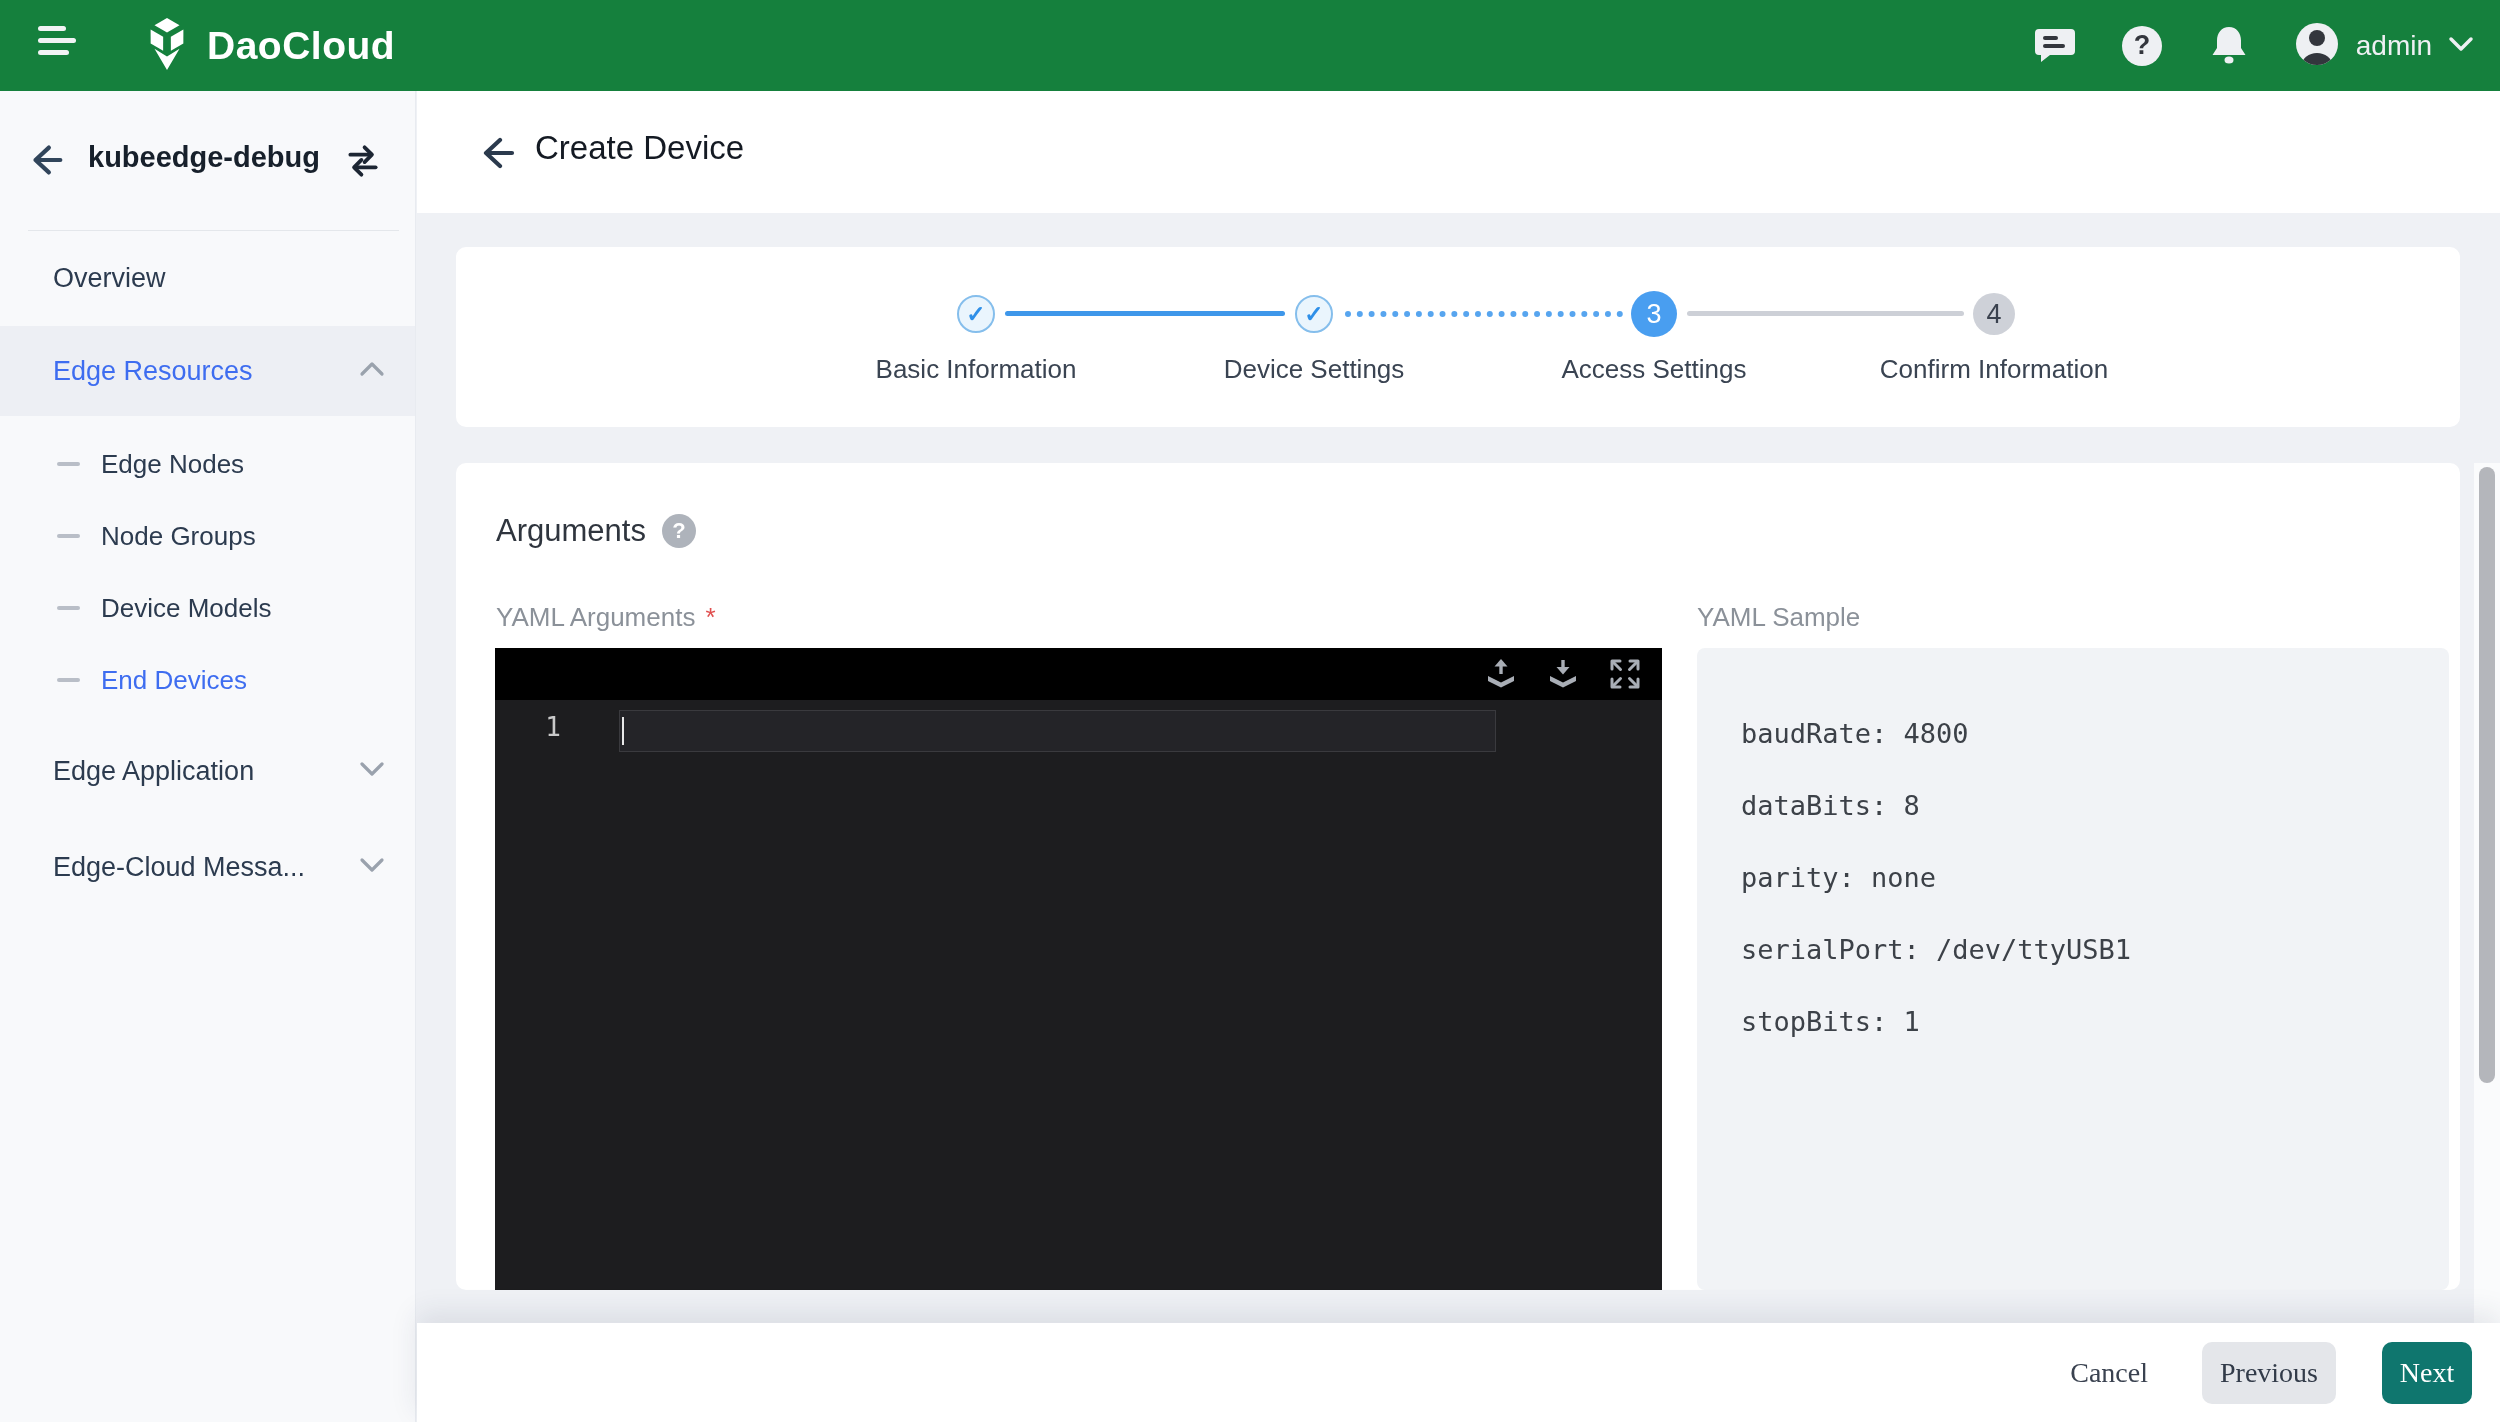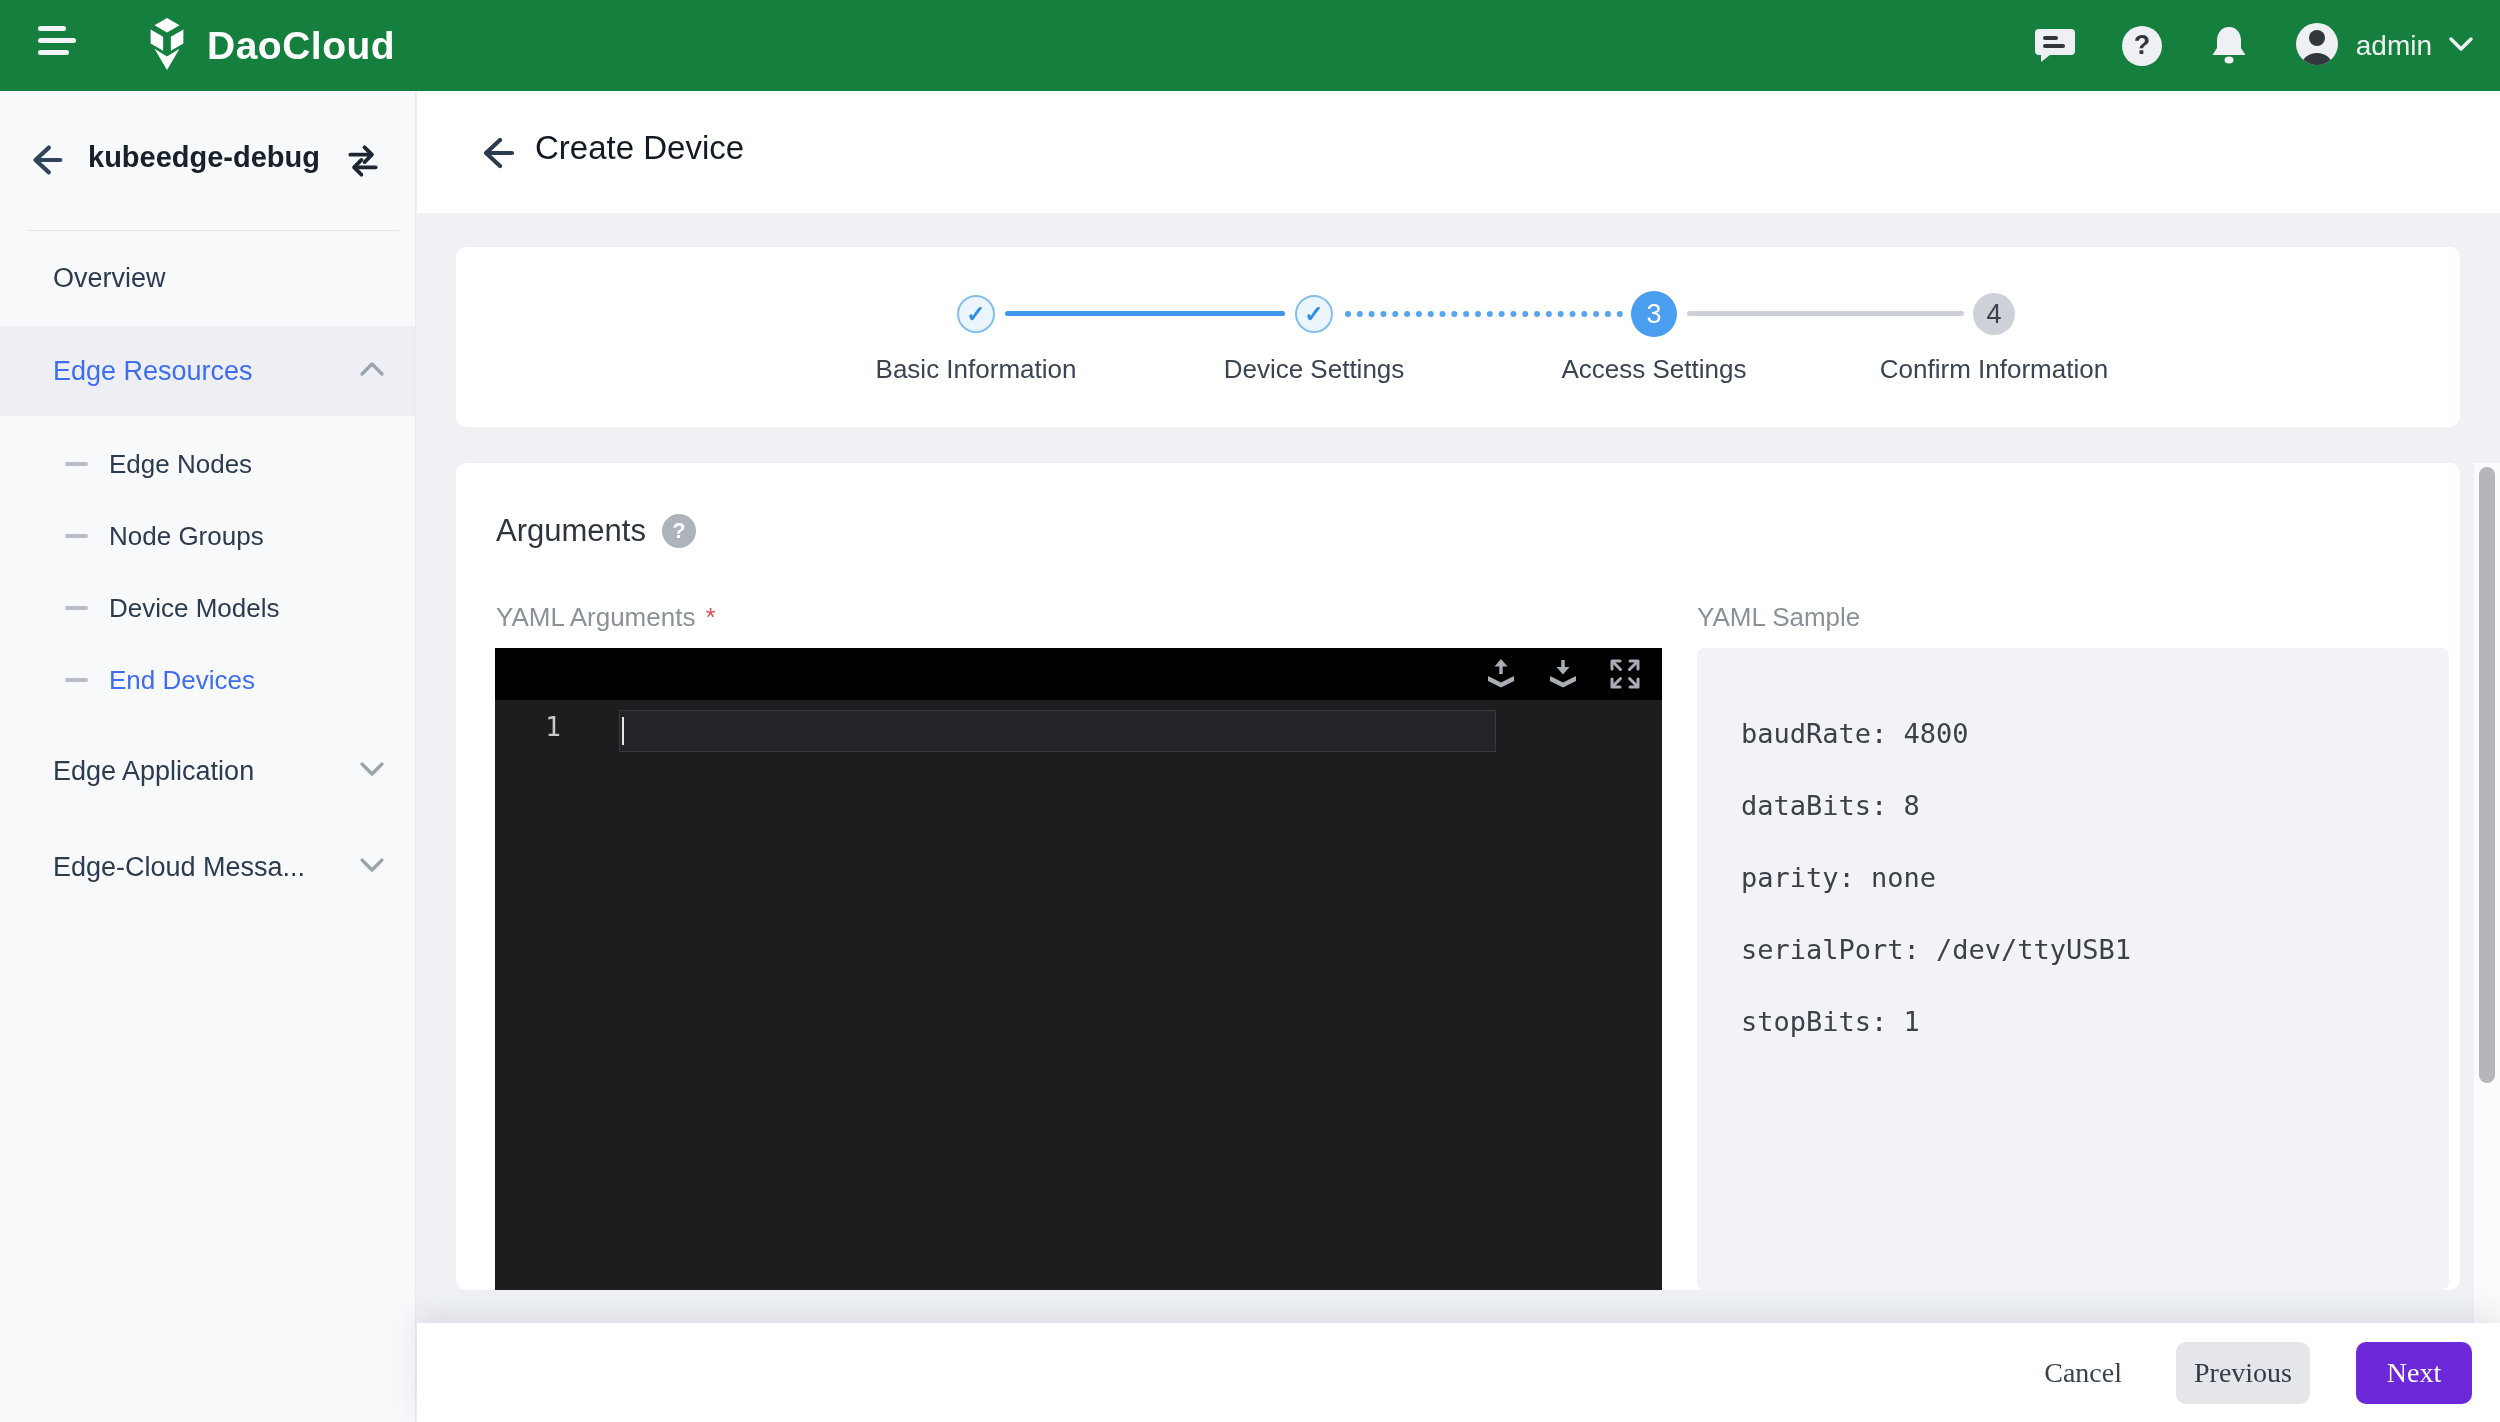--- a/index.html
+++ b/index.html
@@ -27,21 +27,21 @@
   .side-head { position:relative; height:139px; }
   .side-back { position:absolute; left:25px; top:48px; cursor:pointer; }
   .side-title { position:absolute; left:88px; top:50px; font-size:29px; font-weight:700; color:#17202b; }
   .side-swap { position:absolute; right:32px; top:50px; cursor:pointer; }
   .side-divider { position:absolute; left:28px; right:16px; top:139px; height:1px; background:#e4e7eb; }
   .nav-row { position:absolute; left:0; right:0; display:flex; align-items:center; cursor:pointer; }
   .nav-row .lbl { font-size:27px; color:#2c3b4f; }
   .nav-row.selected { background:#edeff4; }
   .nav-row.selected .lbl { color:#3e6df0; }
   .nav-chevron { position:absolute; right:30px; }
-  .sub-row { position:absolute; left:12px; right:0; height:72px; display:flex; align-items:center; cursor:pointer; }
+  .sub-row { position:absolute; left:4px; right:0; height:72px; display:flex; align-items:center; cursor:pointer; }
   .dash { width:23px; height:4px; border-radius:2px; background:#b9bec7; margin-left:53px; }
   .sub-lbl { font-size:26px; color:#2c3b4f; margin-left:21px; }
   .sub-row.active .sub-lbl { color:#3e6df0; }
 
   
   .main { position:absolute; left:417px; top:91px; right:0; bottom:0; background:#eff1f5; }
   .main-header { position:absolute; left:0; right:0; top:0; height:122px; background:#ffffff; }
   .mh-back { position:absolute; left:58px; top:40px; cursor:pointer; }
   .mh-title { position:absolute; left:118px; top:38px; font-size:33px; font-weight:500; color:#141a23; }
 
@@ -90,21 +90,21 @@
   .scroll-thumb { position:absolute; right:5px; top:376px; width:16px; height:616px;
     background:#b4b6bb; border-radius:8px; cursor:grab; }
 
   .footer { position:absolute; left:0; right:0; bottom:0; height:99px; background:#ffffff;
     box-shadow:0 -10px 26px rgba(40,50,80,.10); display:flex; align-items:center;
     justify-content:flex-end; gap:46px; padding-right:28px; z-index:20; }
   .btn { height:62px; border:none; border-radius:10px; font-size:28px; cursor:pointer;
     font-family:Liberation Serif, serif; display:flex; align-items:center; justify-content:center; }
   .btn-text { background:transparent; color:#3a4250; padding:0 8px; }
   .btn-gray { background:#e4e6ea; color:#323b49; width:134px; }
-  .btn-blue { background:#6d28d9; color:#ffffff; width:116px; }
+  .btn-blue { background:#0f766e; color:#ffffff; width:90px; }
 </style>
 </head>
 <body>
 
 <div class="topbar">
   <div class="hamburger">
       <i></i>
       <i></i>
       <i></i>
     </div>

